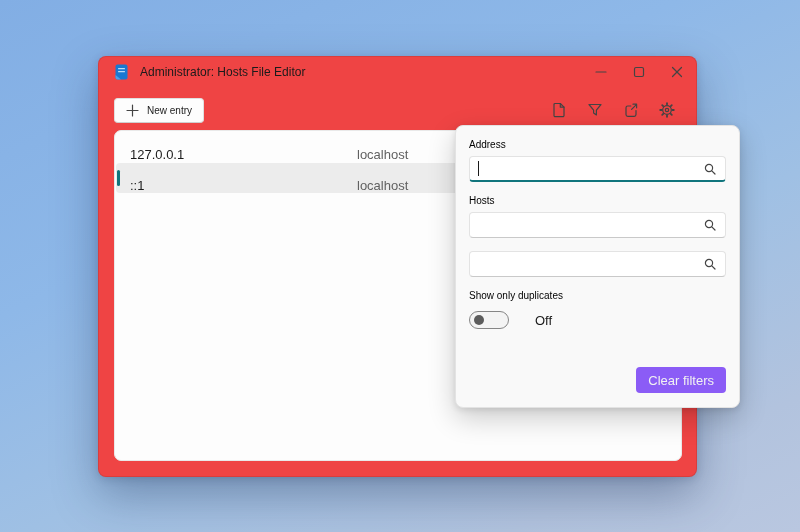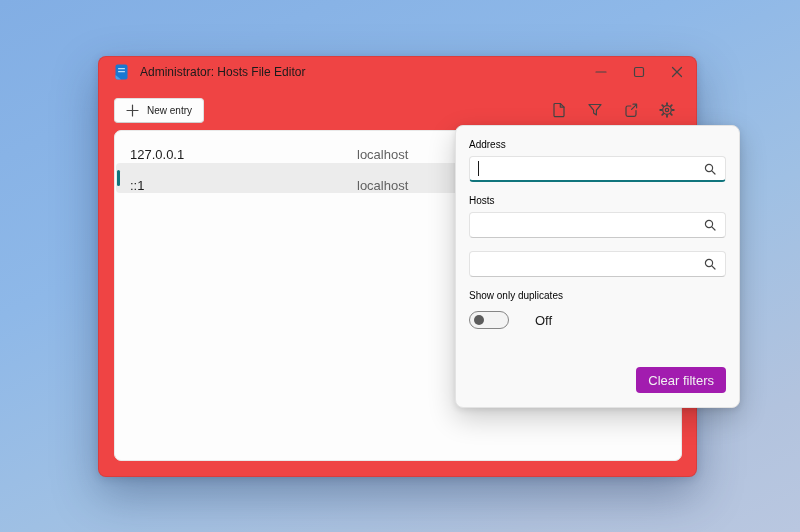--- a/index.html
+++ b/index.html
@@ -77,21 +77,21 @@
     position:relative; width:40px; height:18px; border:1px solid #868686;
     border-radius:10px; background:#f4f4f4; cursor:pointer;
   }
   .toggle .knob {
     position:absolute; left:4px; top:3px; width:10px; height:10px;
     border-radius:50%; background:#5c5c5c;
   }
   .toggle-label { font-size:13px; color:#1a1a1a; }
   .clear-btn {
     position:absolute; right:13px; bottom:14px; height:26px; padding:0 12px;
-    border:none; border-radius:4px; background:#a21caf; color:#f2f2f2;
+    border:none; border-radius:4px; background:#8b5cf6; color:#f2f2f2;
     font-size:13px; font-family:"Liberation Sans", sans-serif;
   }
   svg.stroke { fill:none; stroke:#444; stroke-width:1.2; stroke-linecap:round; stroke-linejoin:round; }
 </style>
 </head>
 <body>
 
 <div class="window">
 
   <div class="titlebar">

